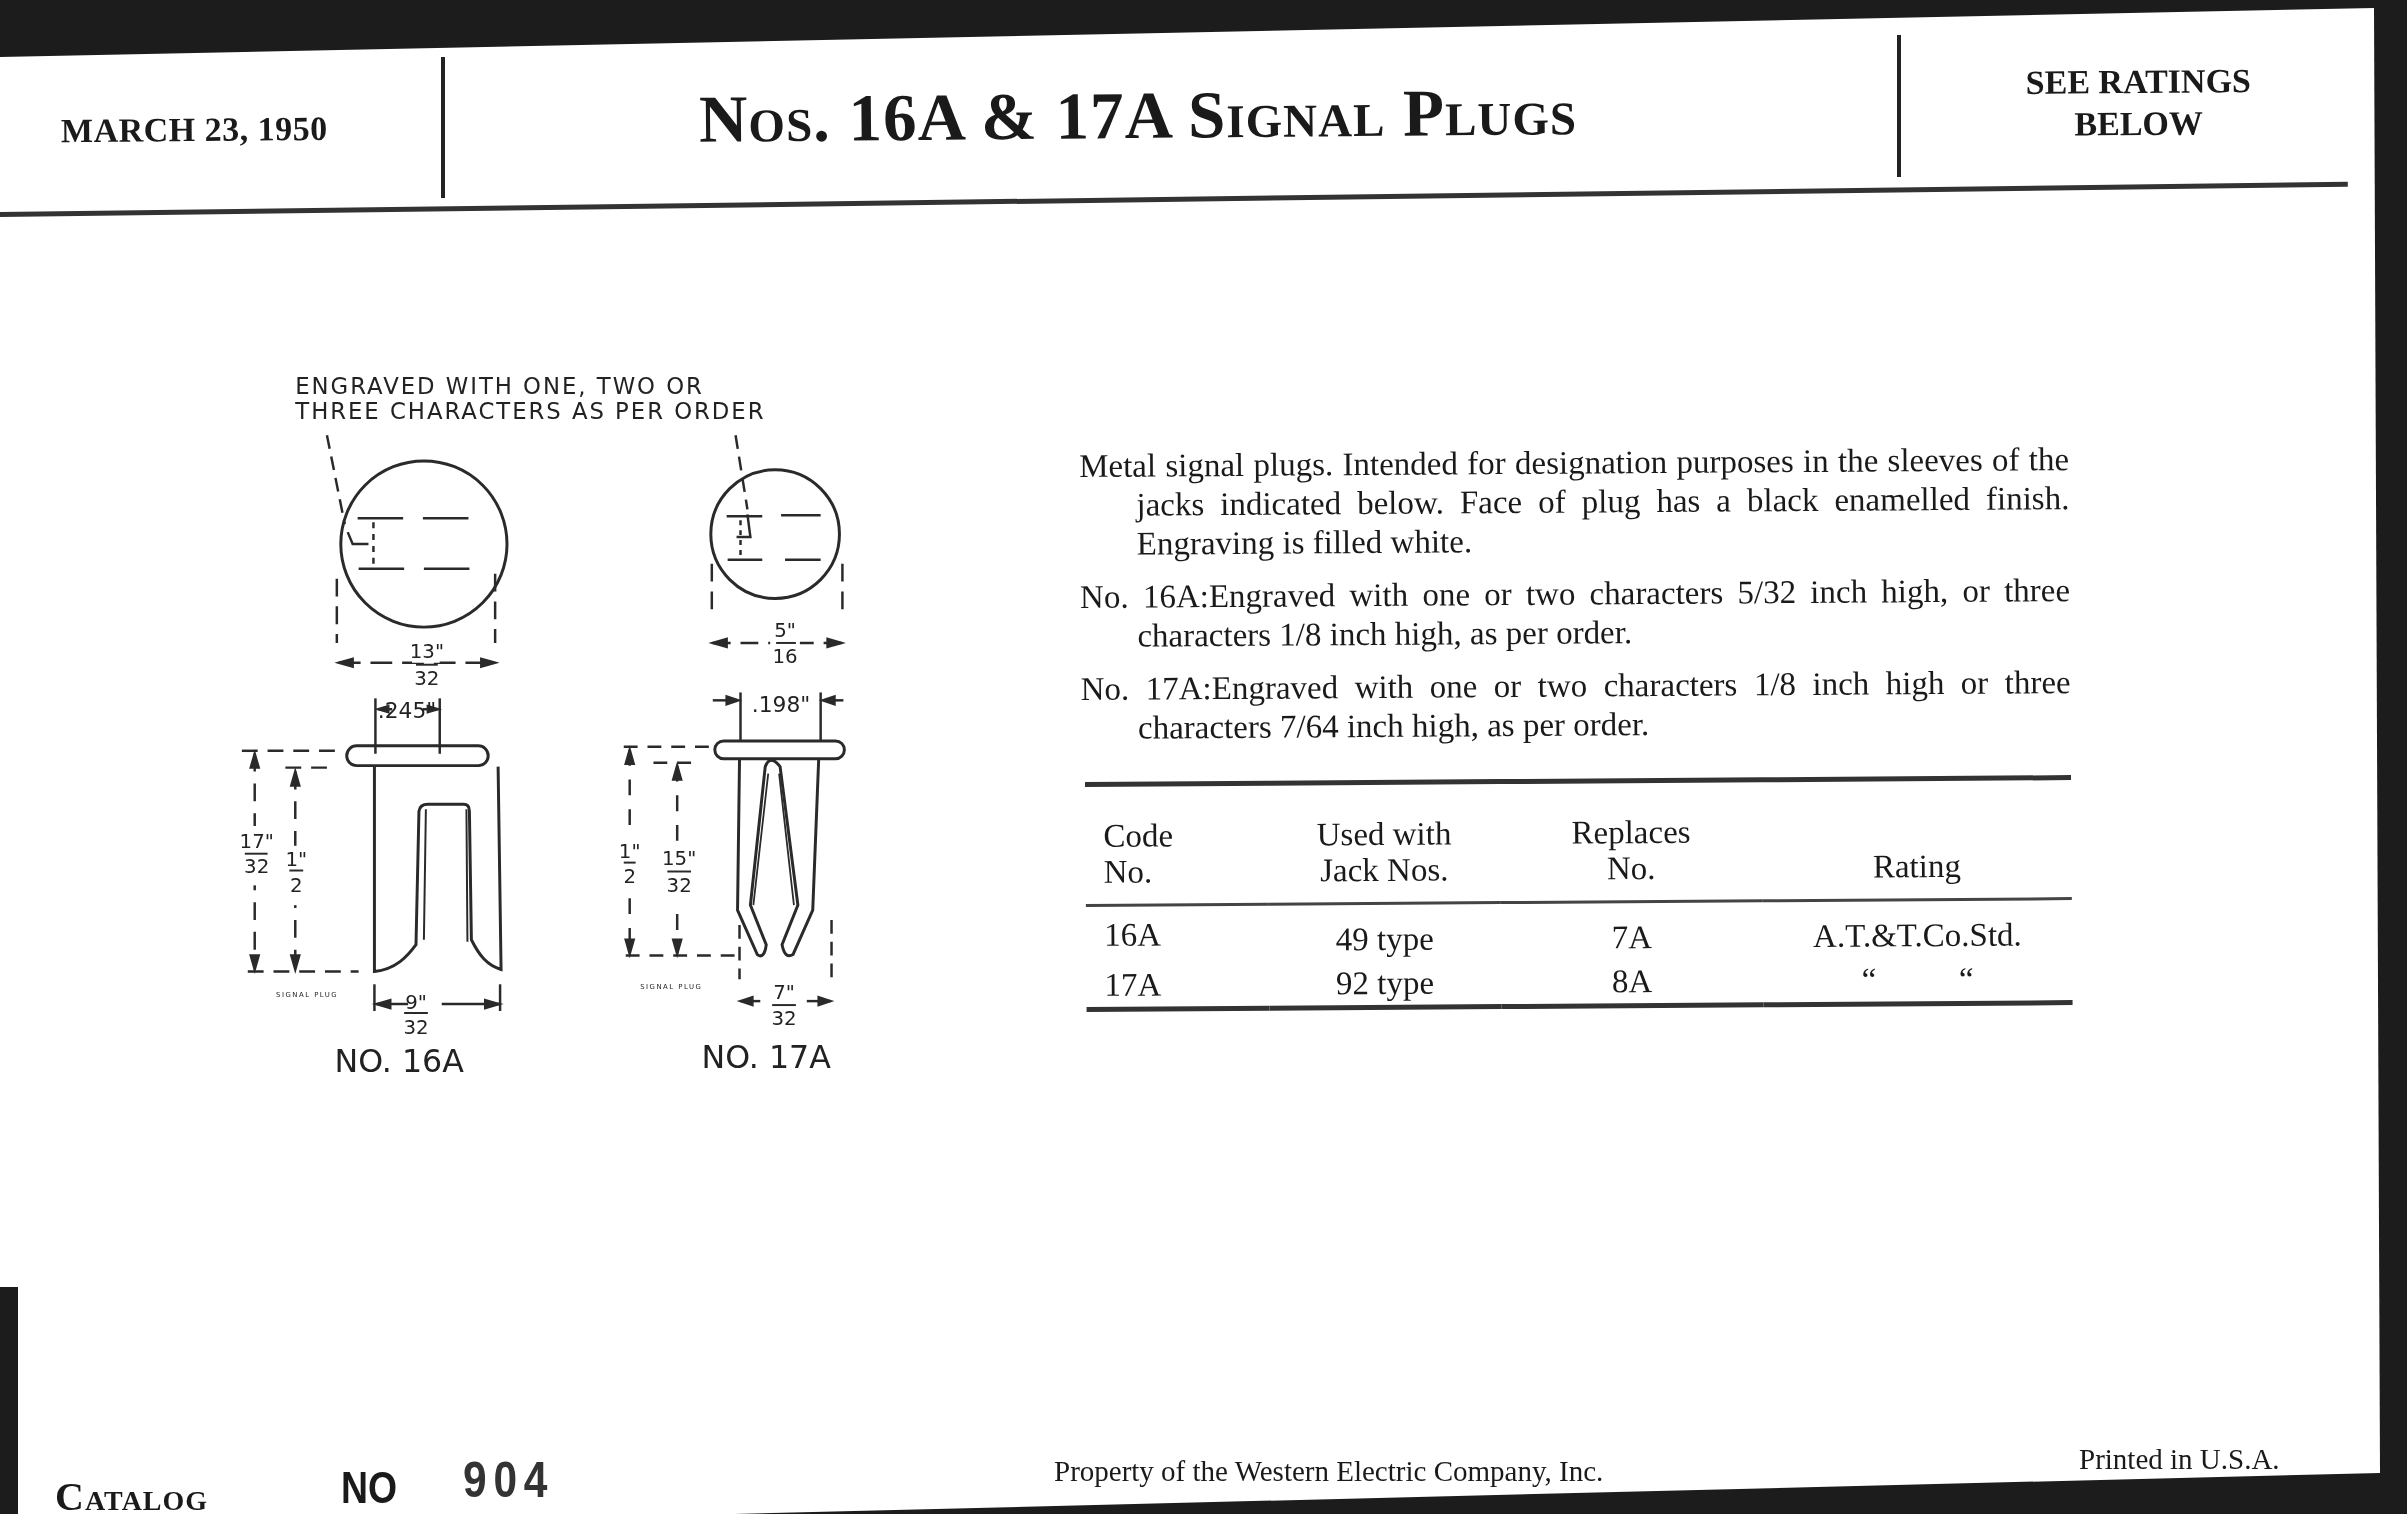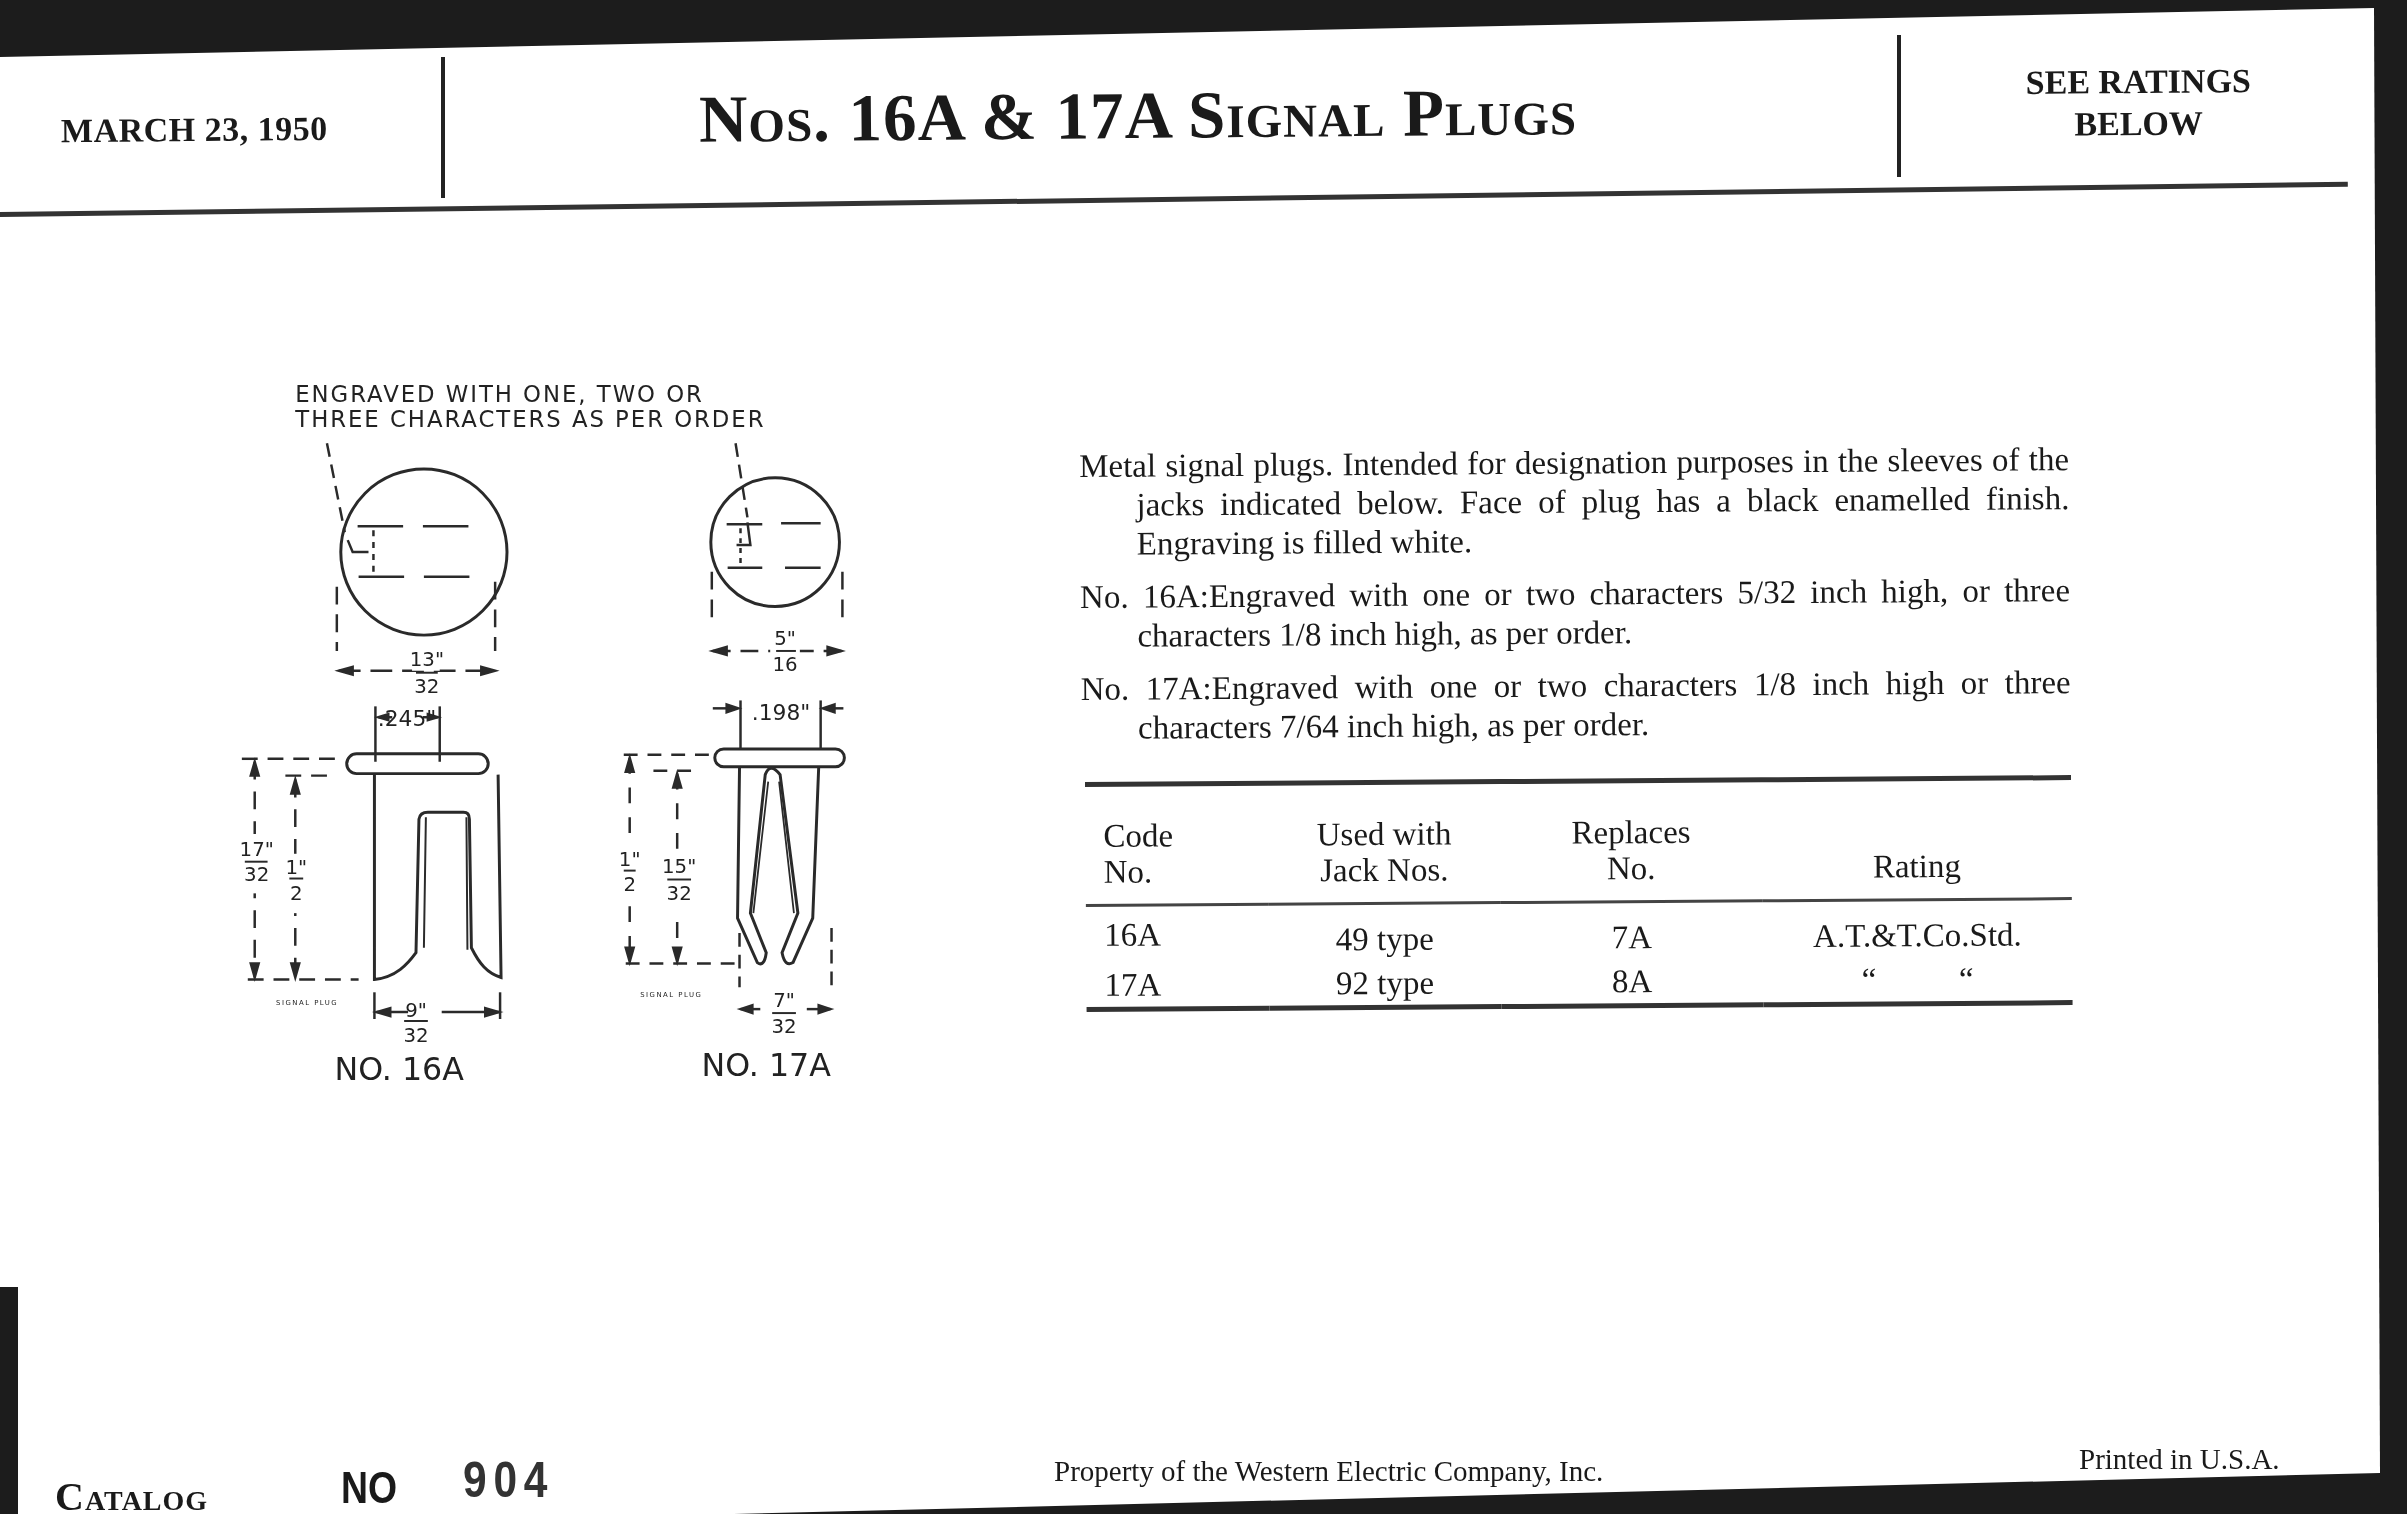--- a/index.html
+++ b/index.html
@@ -28,21 +28,21 @@
     letter-spacing: 1px; transform: rotate(-0.5deg);
   }
   .hdr-rating {
     left: 1990px; top: 61px; width: 297px; text-align: center; font-size: 34px; font-weight: bold; line-height: 42px;
     transform: rotate(-0.5deg);
   }
   .vline { background: #222; width: 4px; }
   .hline { background: #333; height: 5px; transform-origin: left center; }
 
   
-  .drawing { left: 228px; top: 364px; width: 653px; height: 752px; text-decoration: underline; }
+  .drawing { left: 228px; top: 356px; width: 653px; height: 752px; text-decoration: underline; }
   .drawing svg { width: 100%; height: 100%; }
   .dtxt { font-family: "DejaVu Sans", sans-serif; fill: #222; }
 
   
   .desc {
     left: 1079px; top: 447px; width: 990px; font-size: 33px; line-height: 39px;
     transform: rotate(-0.4deg); transform-origin: left top;
   }
   .desc p { margin: 0 0 14px 0; padding-left: 57px; text-indent: -57px; text-align: justify; }
   .desc .lbl { }

